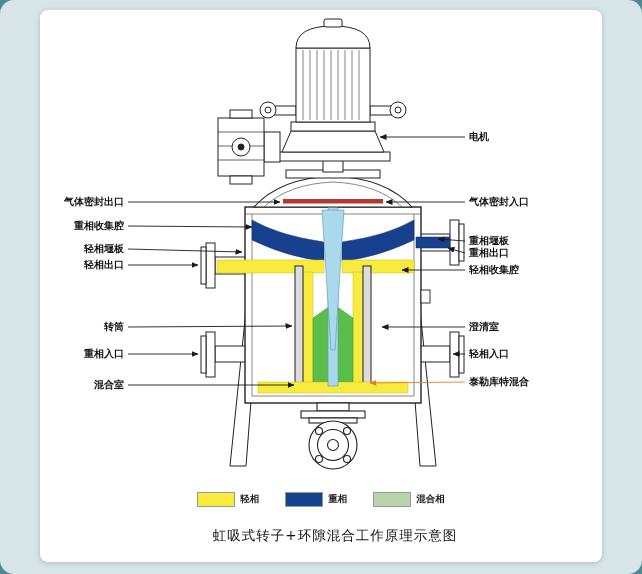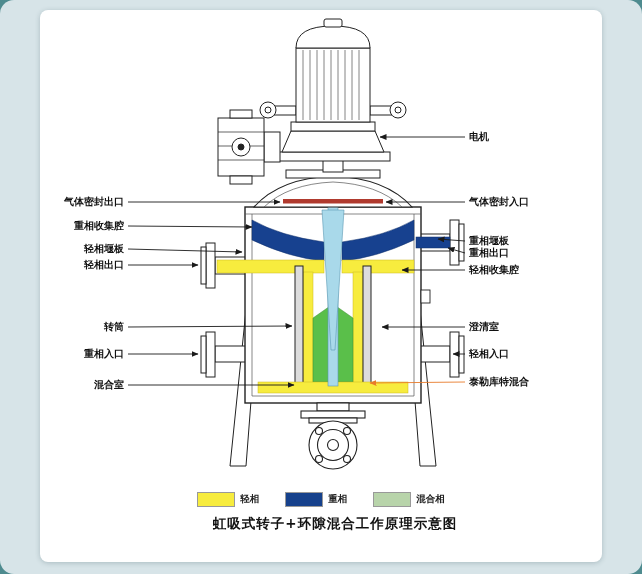--- a/index.html
+++ b/index.html
@@ -22,22 +22,22 @@
   svg.diagram{display:block;margin:4px auto 0;}
   svg text{font-family:"DejaVu Sans","Liberation Sans",sans-serif;font-size:10px;font-weight:600;fill:#111;}
   .legend{
     display:flex;justify-content:center;align-items:flex-end;gap:26px;
     margin-top:8px;
   }
   .legend-item{display:flex;align-items:center;gap:5px;}
   .swatch{display:inline-block;width:36px;height:13px;border:0.5px solid #999;}
   .legend-label{font-size:9.5px;color:#222;font-weight:600;}
   .caption{
-    text-align:center;margin-top:8px;
-    font-size:13.5px;font-weight:bold;color:#111;letter-spacing:1px;padding-left:28px;
+    text-align:center;margin-top:20px;
+    font-size:13.5px;font-weight:normal;color:#111;letter-spacing:1px;padding-left:28px;
   }
 </style>
 </head>
 <body>
 
 <div class="screen">
   <div class="card">
 
     <svg class="diagram" viewBox="0 0 562 470" width="562" height="470" xmlns="http://www.w3.org/2000/svg">
       <defs>

